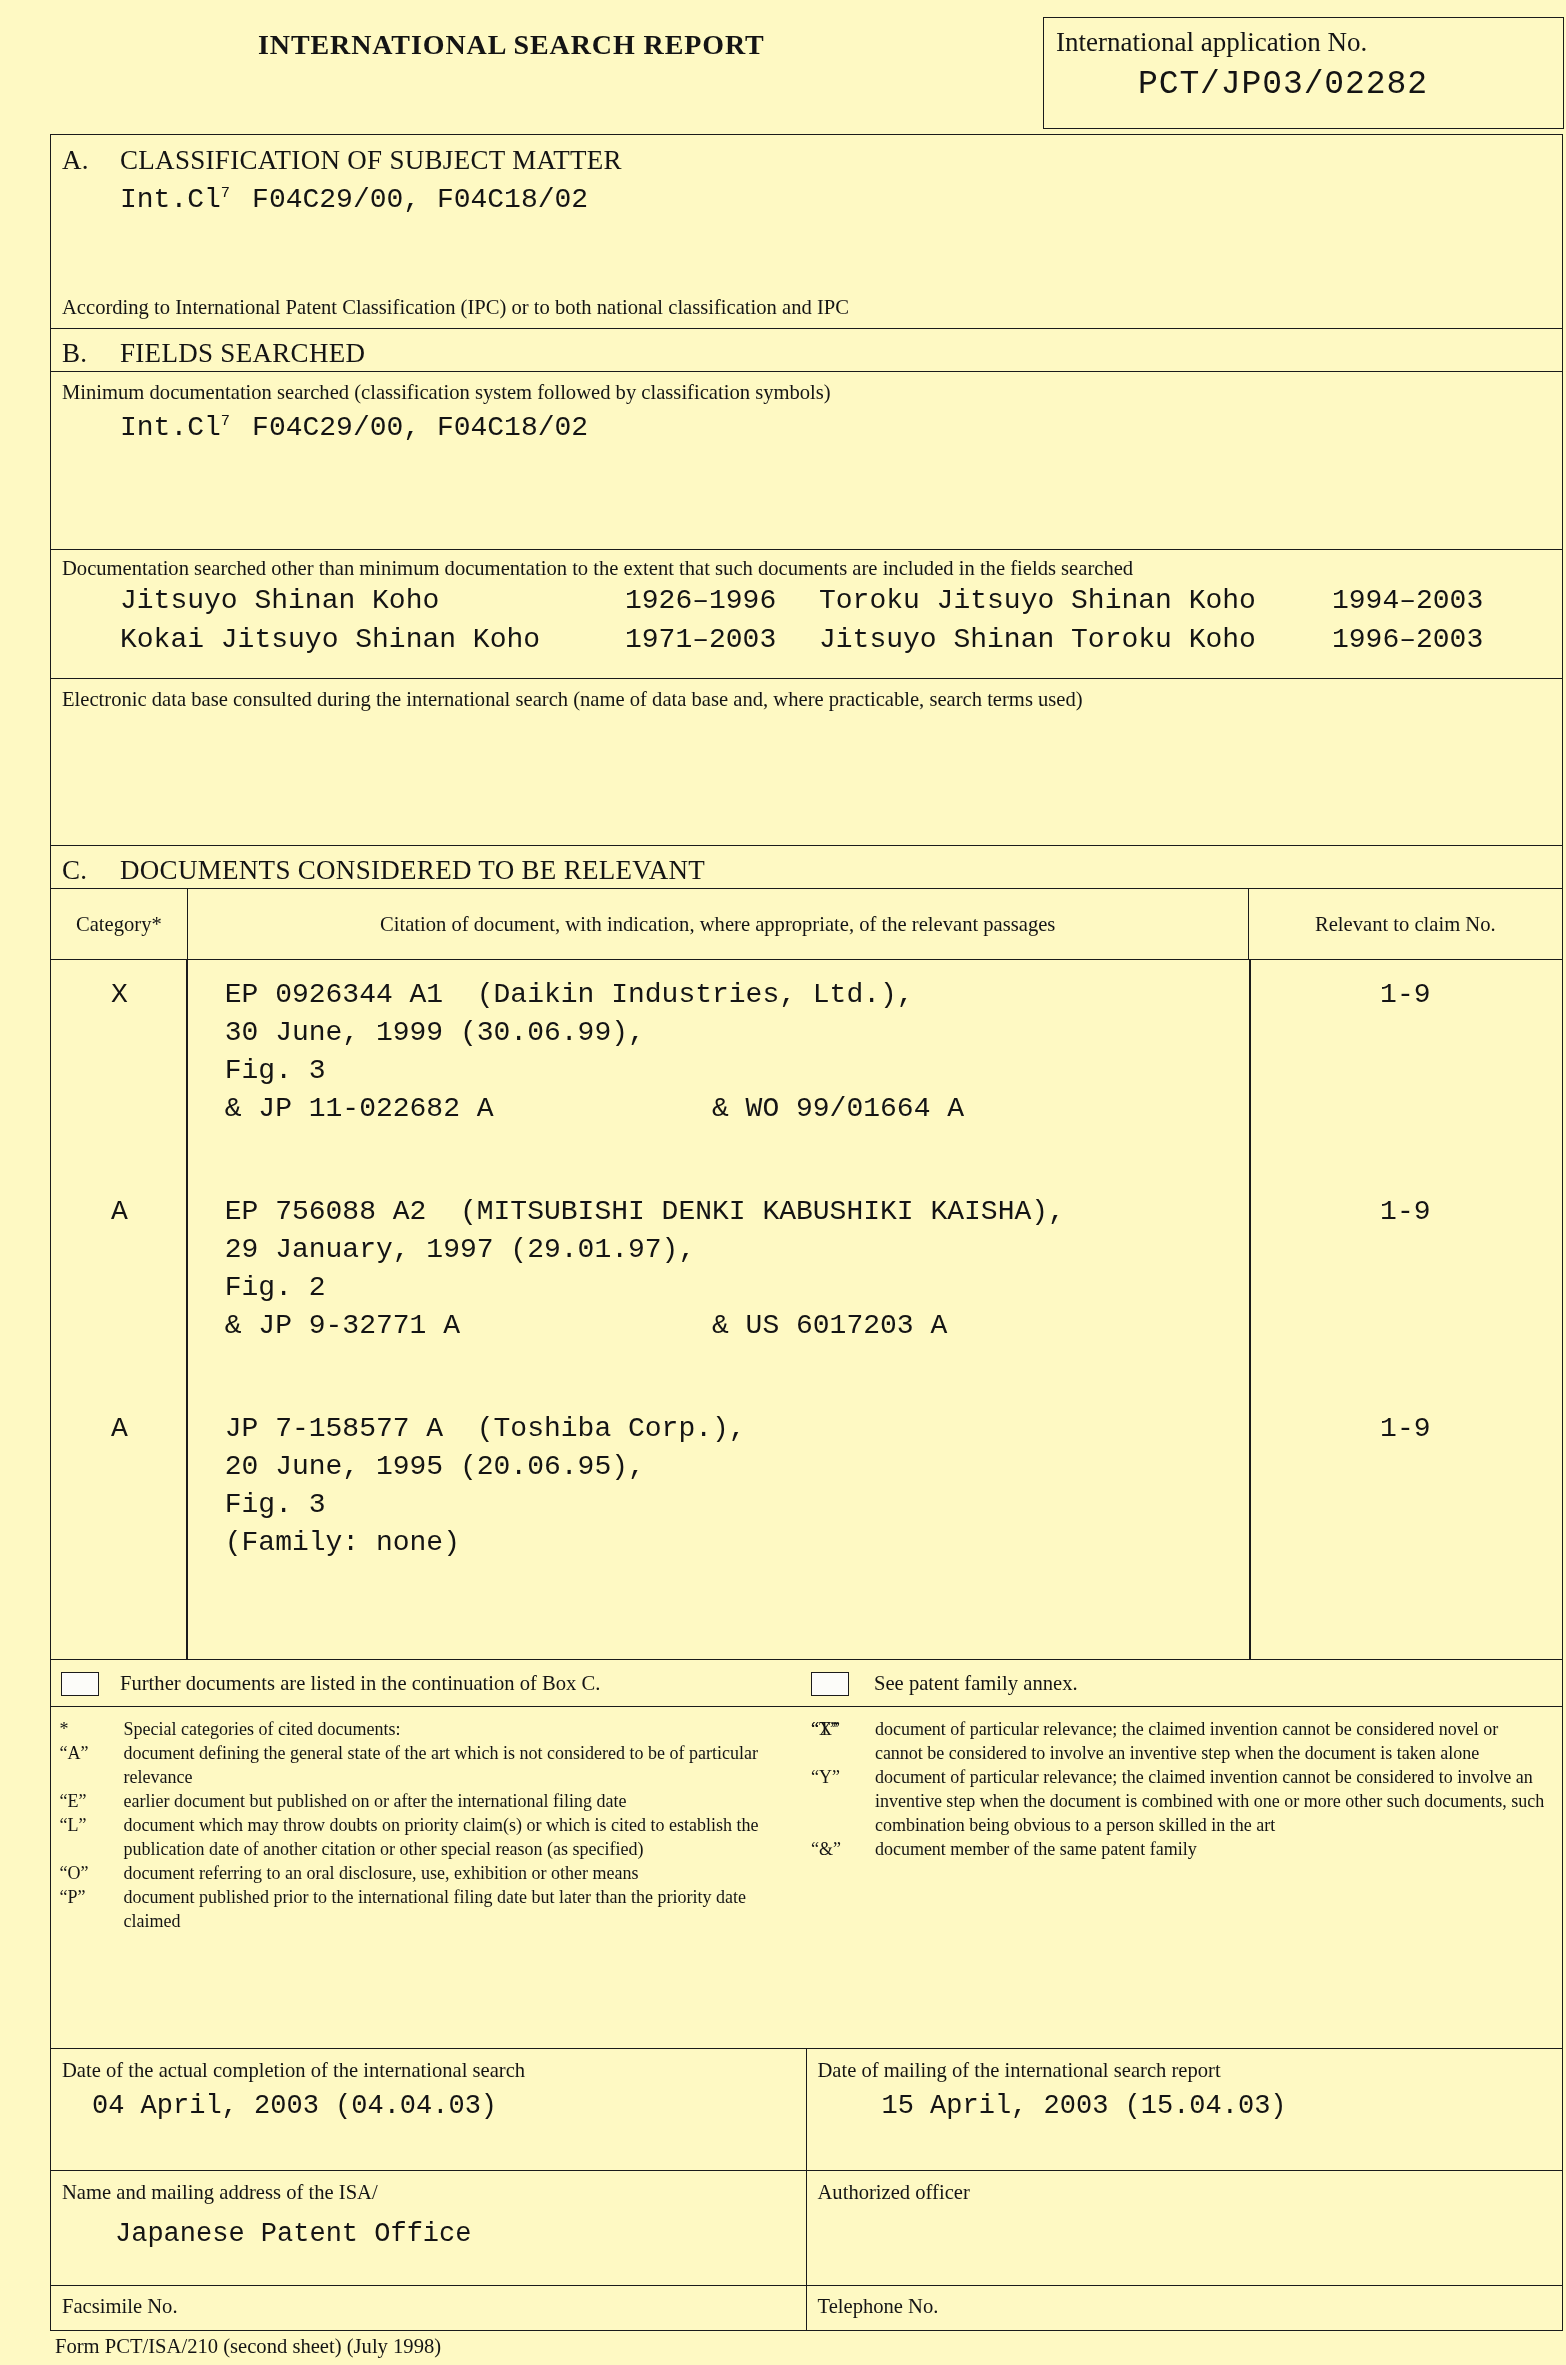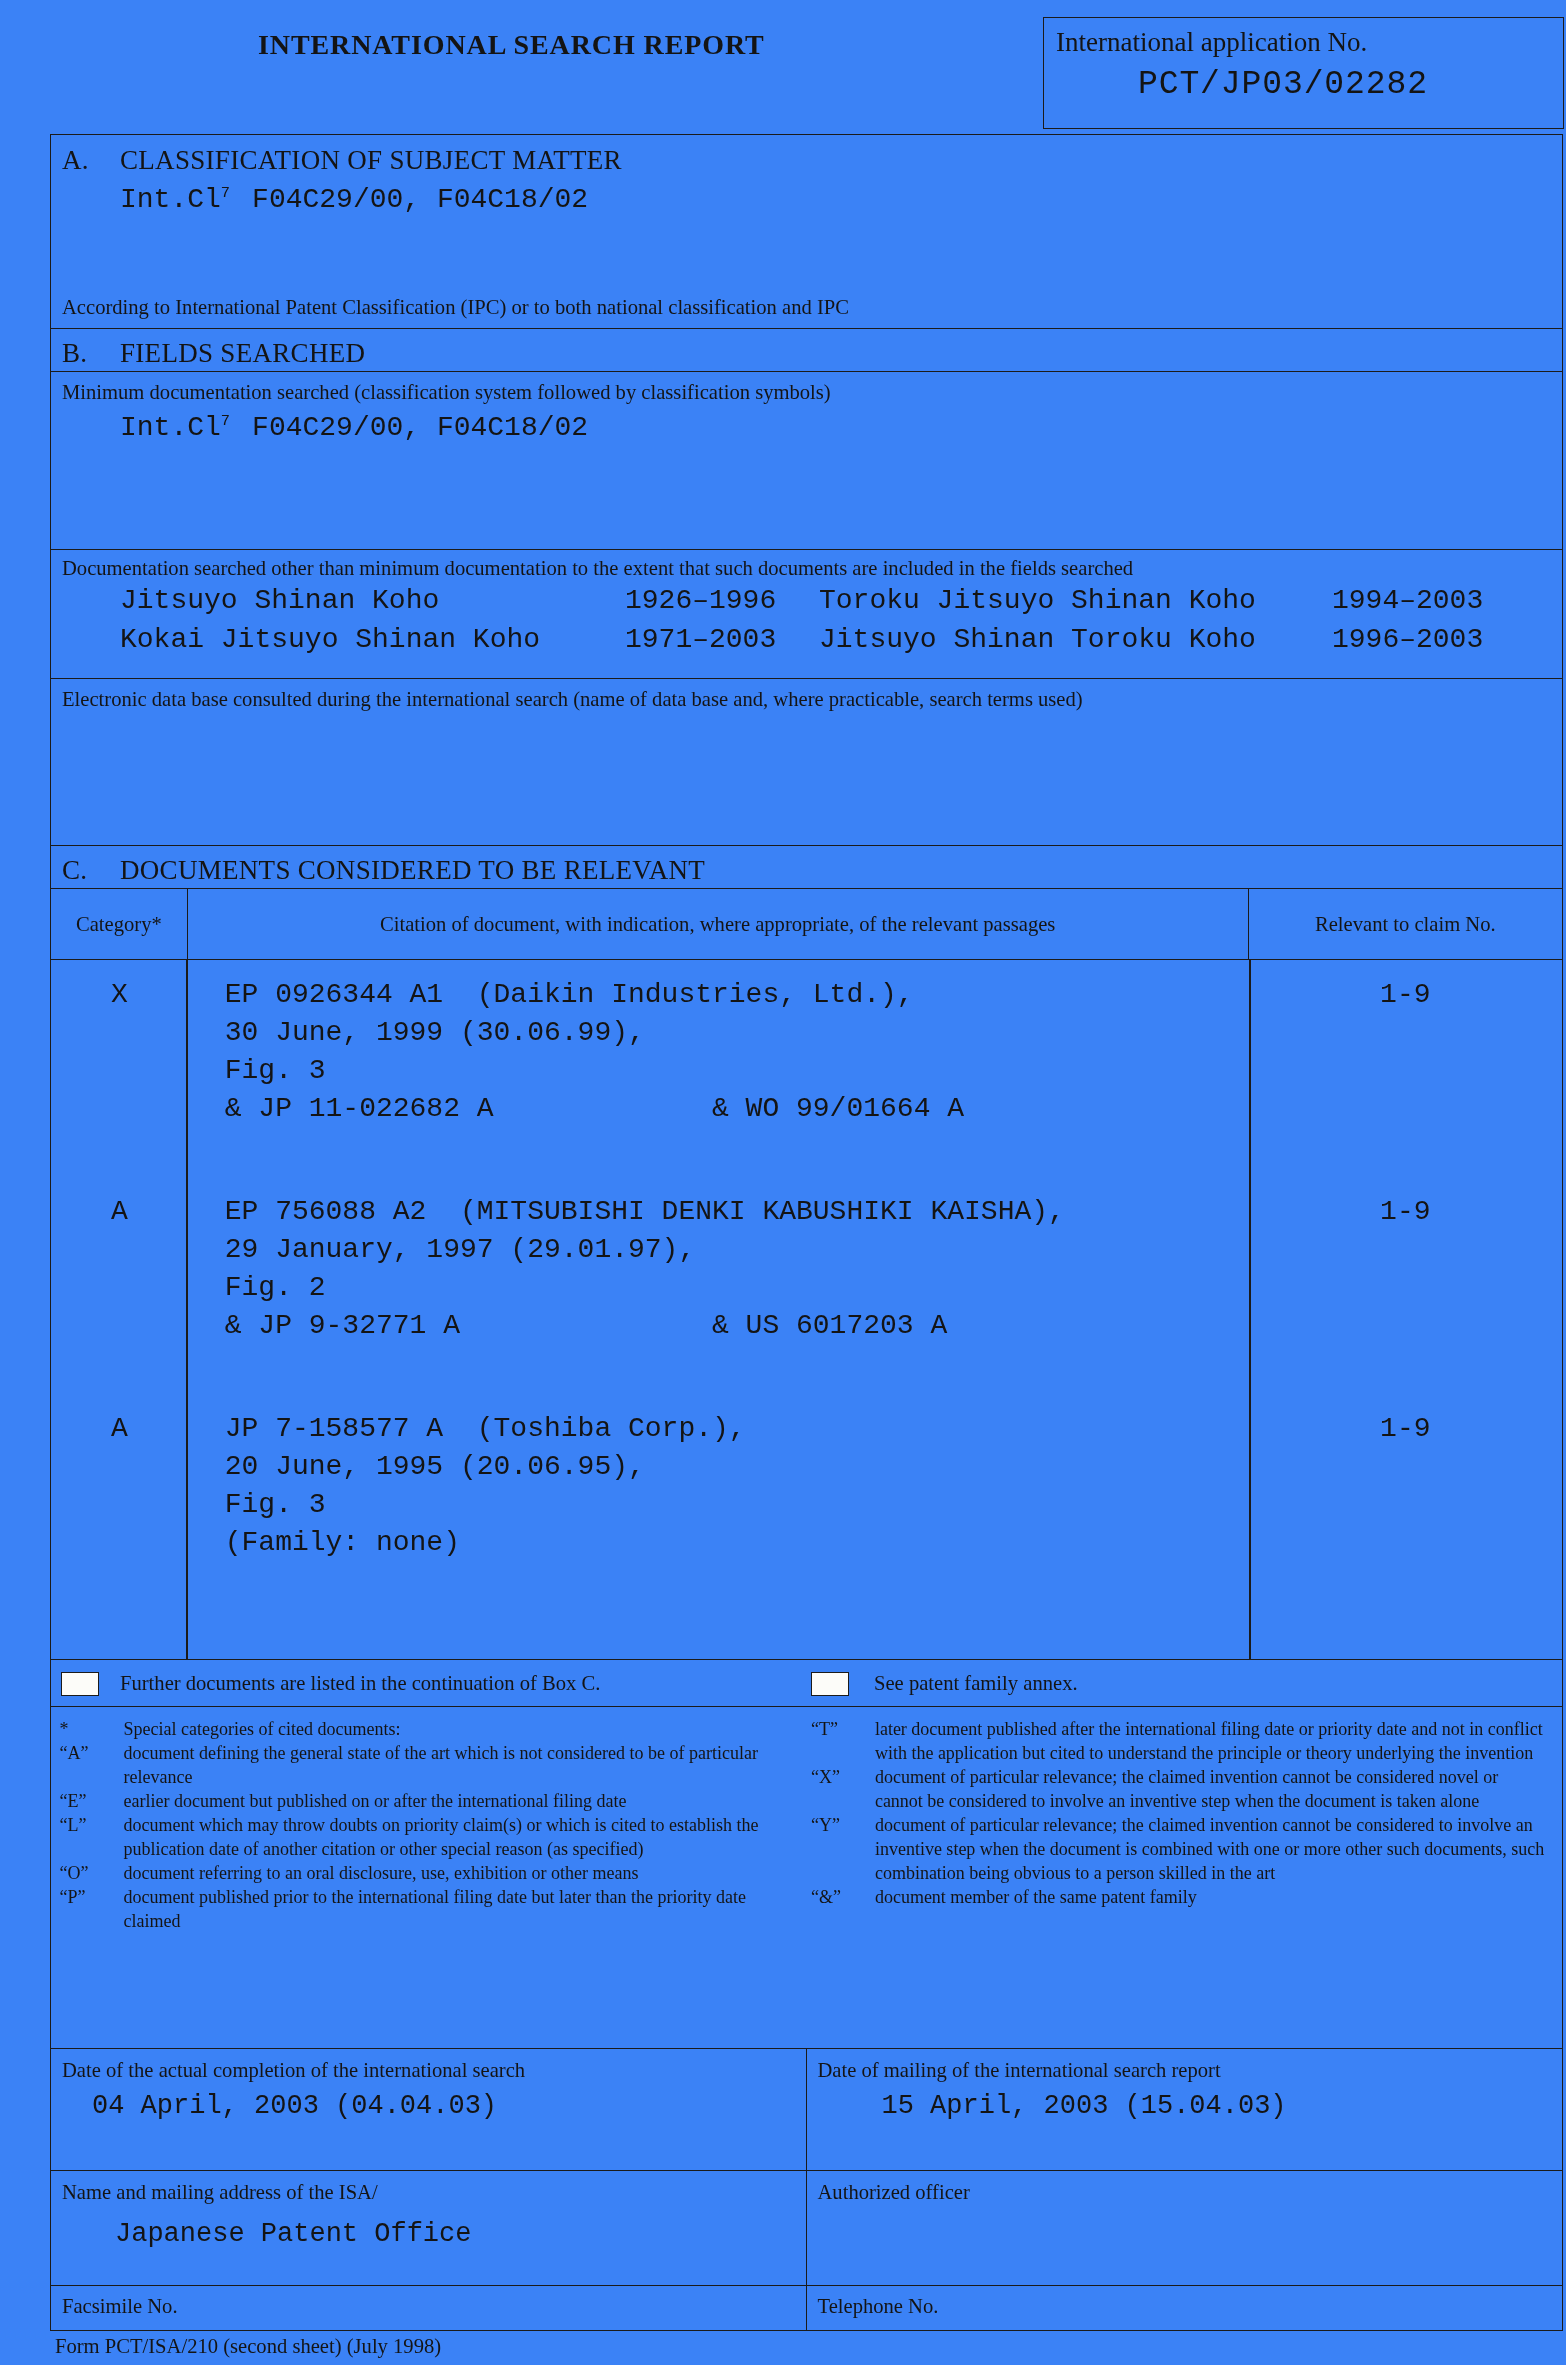--- a/index.html
+++ b/index.html
@@ -1,20 +1,20 @@
 <!DOCTYPE html>
 <html style="font-size:13.7px"><head>
 <meta charset="utf-8">
 <style>
   * { margin:0; padding:0; box-sizing:border-box; }
   html,body { background:#ffffff; }
   .page {
     position:relative;
     width:1567px; height:2366px;
-    background:#3b82f6;
+    background:#fef9c3;
     color:#141414;
     font-family:"Liberation Serif", serif;
     overflow:hidden;
   }
   .report-title {
     position:absolute; left:258px; top:29px;
     font-size:28px; font-weight:bold; letter-spacing:0.9px;
   }
   .appno-box {
     position:absolute; left:1043px; top:17px;
@@ -209,21 +209,21 @@
     <div class="sec legend">
       <div class="legend-left">
         <div class="legend-item"><span class="legend-sym">*</span><span class="legend-text">Special categories of cited documents:</span></div>
         <div class="legend-item"><span class="legend-sym">“A”</span><span class="legend-text">document defining the general state of the art which is not considered to be of particular relevance</span></div>
         <div class="legend-item"><span class="legend-sym">“E”</span><span class="legend-text">earlier document but published on or after the international filing date</span></div>
         <div class="legend-item"><span class="legend-sym">“L”</span><span class="legend-text">document which may throw doubts on priority claim(s) or which is cited to establish the publication date of another citation or other special reason (as specified)</span></div>
         <div class="legend-item"><span class="legend-sym">“O”</span><span class="legend-text">document referring to an oral disclosure, use, exhibition or other means</span></div>
         <div class="legend-item"><span class="legend-sym">“P”</span><span class="legend-text">document published prior to the international filing date but later than the priority date claimed</span></div>
       </div>
       <div class="legend-right">
-        <div class="legend-item"><span class="legend-sym">“T”</span><span class="legend-text">later document published after the international filing date or priority date and not in conflict with the application but cited to understand the principle or theory underlying the invention</span></div>
+        <div class="legend-item"><span class="legend-sym">“T”</span></div>
         <div class="legend-item"><span class="legend-sym">“X”</span><span class="legend-text">document of particular relevance; the claimed invention cannot be considered novel or cannot be considered to involve an inventive step when the document is taken alone</span></div>
         <div class="legend-item"><span class="legend-sym">“Y”</span><span class="legend-text">document of particular relevance; the claimed invention cannot be considered to involve an inventive step when the document is combined with one or more other such documents, such combination being obvious to a person skilled in the art</span></div>
         <div class="legend-item"><span class="legend-sym">“&amp;”</span><span class="legend-text">document member of the same patent family</span></div>
       </div>
     </div>
 
     <div class="sec dates">
       <div class="date-cell">
         <div class="form-label">Date of the actual completion of the international search</div>
         <div class="typed date-val">04 April, 2003 (04.04.03)</div>

